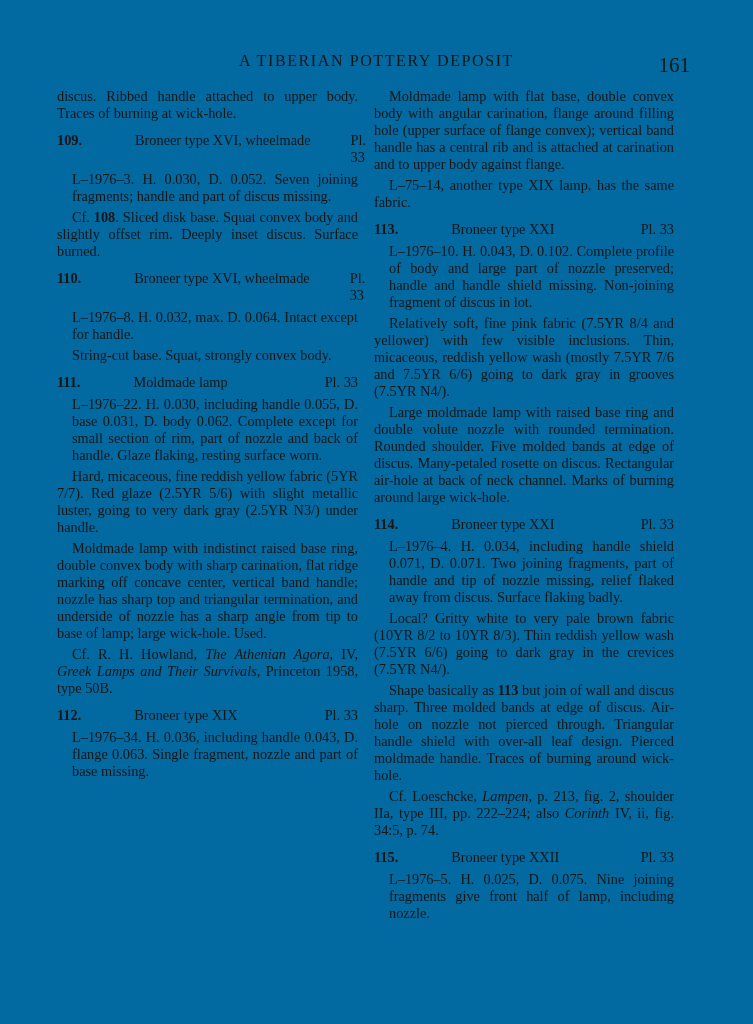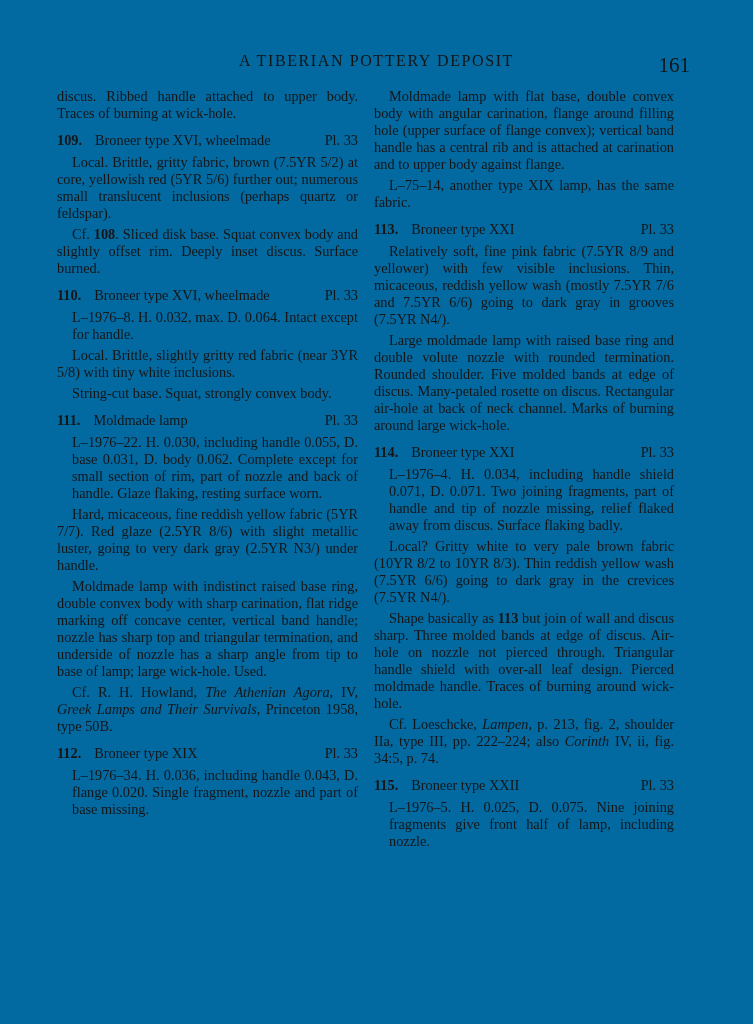--- a/index.html
+++ b/index.html
@@ -42,75 +42,76 @@
   .col-left  { left: 57px;  width: 301px; }
   .col-right { left: 374px; width: 300px; }
   p.cont    { margin: 0; }
   p.para    { text-indent: 15px; margin-top: 4px; }
   p.measure { margin-left: 15px; margin-top: 4px; }
   .entry-heading {
     display: flex;
     align-items: baseline;
     margin: 10px 0 5px 0;
     text-align: left;
+    gap: 40px;
   }
   .entry-number { font-weight: 700; margin-right: 13px; }
   .entry-title  { white-space: nowrap; }
   .entry-plate  { margin-left: auto; }
   .seg-b { font-weight: 700; }
   .seg-i { font-style: italic; }
 </style>
 </head>
 <body>
 
 <div class="page">
   <div class="running-head">A TIBERIAN POTTERY DEPOSIT</div>
   <div class="page-num">161</div>
   <div class="col col-left">
       <p class="cont" style="margin-top: 0px;"><span>discus. Ribbed handle attached to upper body. Traces of burning at wick-hole.</span></p>
       <div class="entry-heading">
         <span class="entry-number">109.</span>
         <span class="entry-title">Broneer type XVI, wheelmade</span>
         <span class="entry-plate">Pl. 33</span>
       </div>
-      <p class="para"><span>Local. Brittle, gritty fabric, brown (7.5YR 5/2) at core, yellowish red (5YR 5/6) further out; numerous small translucent inclusions (perhaps quartz or feldspar).</span></p>
+      <p class="measure"><span>L–1976–3. H. 0.030, D. 0.052. Seven joining fragments; handle and part of discus missing.</span></p>
       <p class="para"><span>Cf. </span><span class="seg-b">108</span><span>. Sliced disk base. Squat convex body and slightly offset rim. Deeply inset discus. Surface burned.</span></p>
       <div class="entry-heading">
         <span class="entry-number">110.</span>
         <span class="entry-title">Broneer type XVI, wheelmade</span>
         <span class="entry-plate">Pl. 33</span>
       </div>
       <p class="measure"><span>L–1976–8. H. 0.032, max. D. 0.064. Intact except for handle.</span></p>
-      <p class="para"><span>Local. Brittle, slightly gritty red fabric (near 3YR 5/8) with tiny white inclusions.</span></p>
       <p class="para"><span>String-cut base. Squat, strongly convex body.</span></p>
       <div class="entry-heading">
         <span class="entry-number">111.</span>
         <span class="entry-title">Moldmade lamp</span>
         <span class="entry-plate">Pl. 33</span>
       </div>
       <p class="measure"><span>L–1976–22. H. 0.030, including handle 0.055, D. base 0.031, D. body 0.062. Complete except for small section of rim, part of nozzle and back of handle. Glaze flaking, resting surface worn.</span></p>
-      <p class="para"><span>Hard, micaceous, fine reddish yellow fabric (5YR 7/7). Red glaze (2.5YR 8/6) with slight metallic luster, going to very dark gray (2.5YR N3/) under handle.</span></p>
+      <p class="para"><span>Hard, micaceous, fine reddish yellow fabric (5YR 7/7). Red glaze (2.5YR 5/6) with slight metallic luster, going to very dark gray (2.5YR N3/) under handle.</span></p>
       <p class="para"><span>Moldmade lamp with indistinct raised base ring, double convex body with sharp carination, flat ridge marking off concave center, vertical band handle; nozzle has sharp top and triangular termination, and underside of nozzle has a sharp angle from tip to base of lamp; large wick-hole. Used.</span></p>
       <p class="para"><span>Cf. R. H. Howland, </span><span class="seg-i">The Athenian Agora</span><span>, IV, </span><span class="seg-i">Greek Lamps and Their Survivals</span><span>, Princeton 1958, type 50B.</span></p>
       <div class="entry-heading">
         <span class="entry-number">112.</span>
         <span class="entry-title">Broneer type XIX</span>
         <span class="entry-plate">Pl. 33</span>
       </div>
-      <p class="measure"><span>L–1976–34. H. 0.036, including handle 0.043, D. flange 0.020. Single fragment, nozzle and part of base missing.</span></p>
+      <p class="measure"><span>L–1976–34. H. 0.036, including handle 0.043, D. flange 0.063. Single fragment, nozzle and part of base missing.</span></p>
     </div>
   <div class="col col-right">
       <p class="para" style="margin-top: 0px;"><span>Moldmade lamp with flat base, double convex body with angular carination, flange around filling hole (upper surface of flange convex); vertical band handle has a central rib and is attached at carination and to upper body against flange.</span></p>
       <p class="para"><span>L–75–14, another type XIX lamp, has the same fabric.</span></p>
       <div class="entry-heading">
         <span class="entry-number">113.</span>
         <span class="entry-title">Broneer type XXI</span>
         <span class="entry-plate">Pl. 33</span>
       </div>
-      <p class="para"><span>Relatively soft, fine pink fabric (7.5YR 8/9 and yellower) with few visible inclusions. Thin, micaceous, reddish yellow wash (mostly 7.5YR 7/6 and 7.5YR 6/6) going to dark gray in grooves (7.5YR N4/).</span></p>
+      <p class="measure"><span>L–1976–10. H. 0.043, D. 0.102. Complete profile of body and large part of nozzle preserved; handle and handle shield missing. Non-joining fragment of discus in lot.</span></p>
+      <p class="para"><span>Relatively soft, fine pink fabric (7.5YR 8/4 and yellower) with few visible inclusions. Thin, micaceous, reddish yellow wash (mostly 7.5YR 7/6 and 7.5YR 6/6) going to dark gray in grooves (7.5YR N4/).</span></p>
       <p class="para"><span>Large moldmade lamp with raised base ring and double volute nozzle with rounded termination. Rounded shoulder. Five molded bands at edge of discus. Many-petaled rosette on discus. Rectangular air-hole at back of neck channel. Marks of burning around large wick-hole.</span></p>
       <div class="entry-heading">
         <span class="entry-number">114.</span>
         <span class="entry-title">Broneer type XXI</span>
         <span class="entry-plate">Pl. 33</span>
       </div>
       <p class="measure"><span>L–1976–4. H. 0.034, including handle shield 0.071, D. 0.071. Two joining fragments, part of handle and tip of nozzle missing, relief flaked away from discus. Surface flaking badly.</span></p>
       <p class="para"><span>Local? Gritty white to very pale brown fabric (10YR 8/2 to 10YR 8/3). Thin reddish yellow wash (7.5YR 6/6) going to dark gray in the crevices (7.5YR N4/).</span></p>
       <p class="para"><span>Shape basically as </span><span class="seg-b">113</span><span> but join of wall and discus sharp. Three molded bands at edge of discus. Air-hole on nozzle not pierced through. Triangular handle shield with over-all leaf design. Pierced moldmade handle. Traces of burning around wick-hole.</span></p>
       <p class="para"><span>Cf. Loeschcke, </span><span class="seg-i">Lampen</span><span>, p. 213, fig. 2, shoulder IIa, type III, pp. 222–224; also </span><span class="seg-i">Corinth</span><span> IV, ii, fig. 34:5, p. 74.</span></p>

